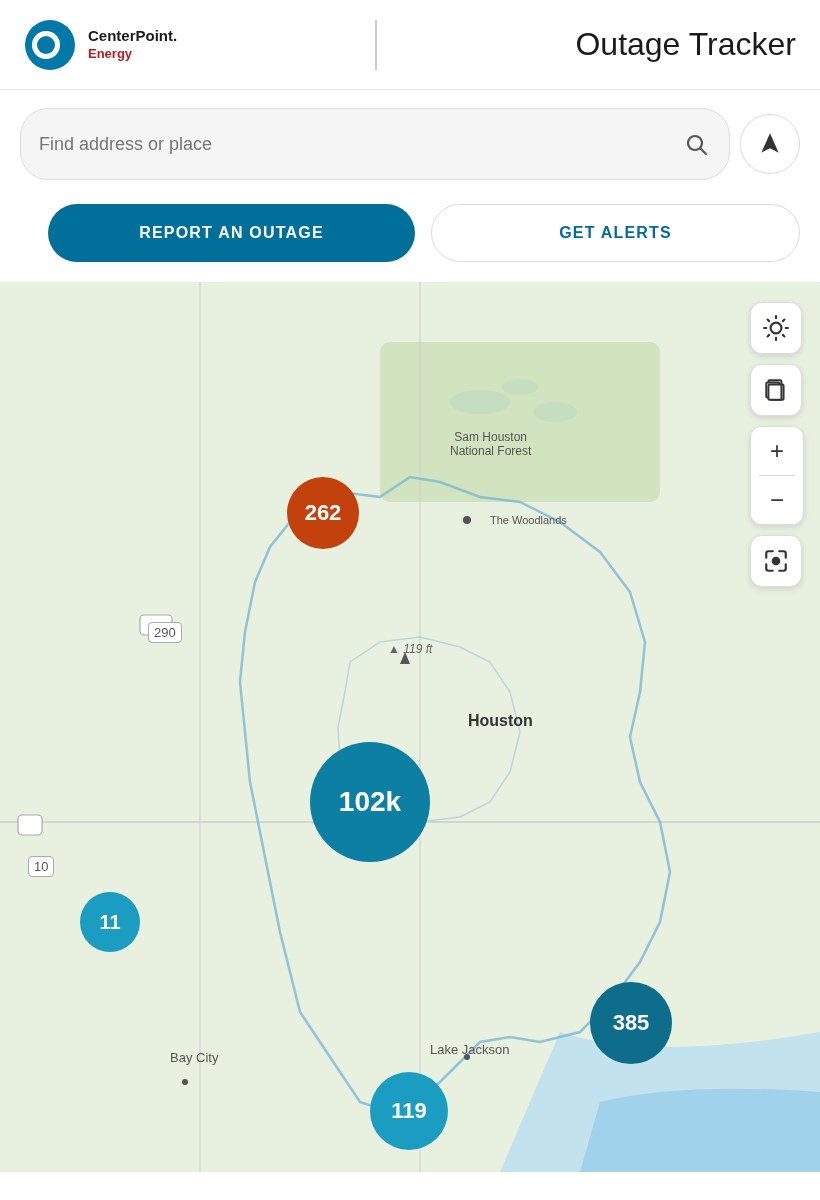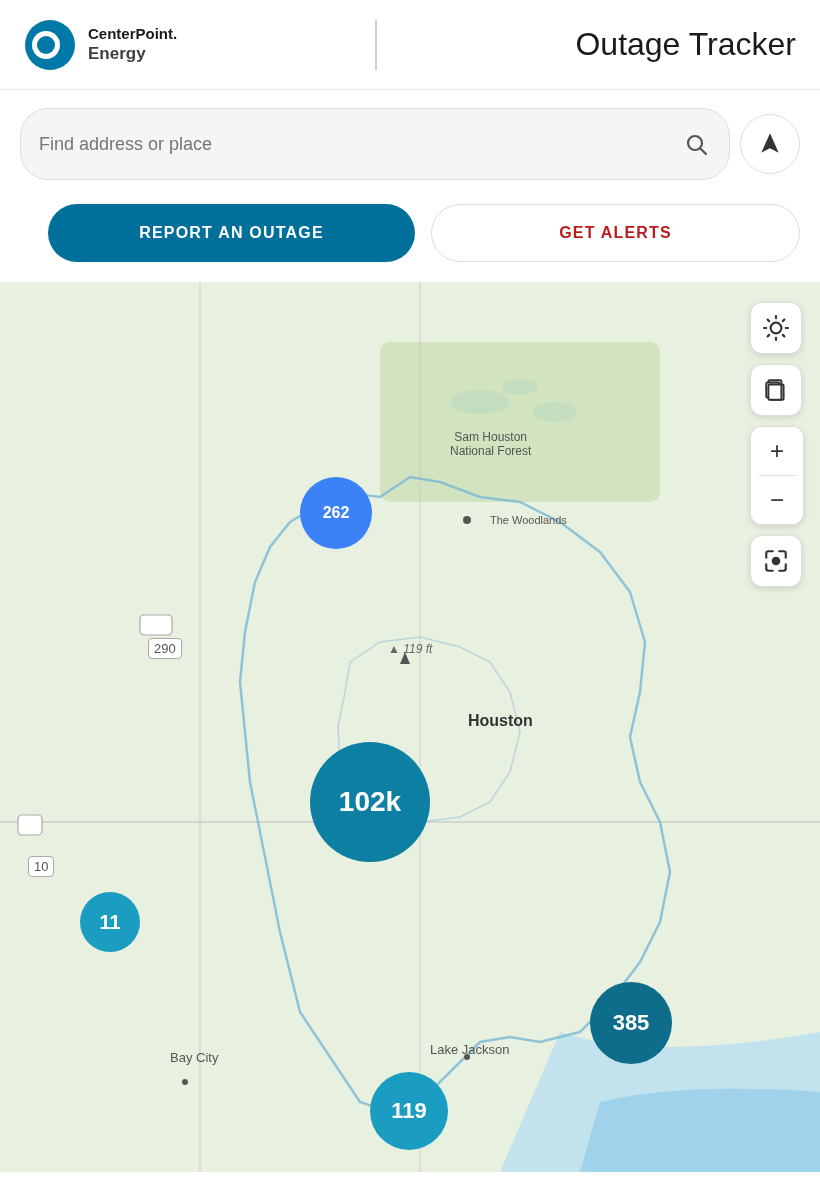--- a/index.html
+++ b/index.html
@@ -117,21 +117,21 @@
       height: 58px;
       font-size: 16px;
       font-weight: 800;
       letter-spacing: 1.2px;
       cursor: pointer;
       text-transform: uppercase;
     }
     #alerts-btn {
       flex: 1;
       background: #fff;
-      color: #b91c1c;
+      color: #0369a1;
       border: 1.5px solid #ddd;
       border-radius: 32px;
       height: 58px;
       font-size: 16px;
       font-weight: 800;
       letter-spacing: 1.2px;
       cursor: pointer;
       text-transform: uppercase;
     }
 
@@ -204,23 +204,23 @@
       border-radius: 50%;
       display: flex;
       align-items: center;
       justify-content: center;
       font-weight: 700;
       color: #fff;
       cursor: pointer;
     }
     #cluster-262 {
       width: 72px; height: 72px;
-      background: #3b82f6;
-      font-size: 16px;
-      left: 300px; top: 195px;
+      background: #c2410c;
+      font-size: 22px;
+      left: 287px; top: 195px;
     }
     #cluster-102k {
       width: 120px; height: 120px;
       background: #0d7fa3;
       font-size: 28px;
       left: 310px; top: 460px;
     }
     #cluster-11 {
       width: 60px; height: 60px;
       background: #1a9dc0;
@@ -256,21 +256,20 @@
       left: 490px; top: 232px;
       font-size: 11px;
     }
     #label-290 {
       left: 148px; top: 340px;
       font-size: 13px;
       background: #fff;
       border: 1px solid #aaa;
       border-radius: 4px;
       padding: 2px 5px;
-      margin-top: 16px;
     }
     #label-119ft {
       left: 388px; top: 360px;
       font-size: 12px;
       color: #666;
       font-style: italic;
       text-align: right;
     }
     #label-houston {
       left: 468px; top: 430px;
@@ -302,21 +301,21 @@
 <div id="header">
   <div id="logo-area">
 
     <svg id="logo-icon" viewBox="0 0 52 52" xmlns="http://www.w3.org/2000/svg">
       <circle cx="26" cy="26" r="25" fill="#0078a8"></circle>
       <circle cx="22" cy="26" r="14" fill="#fff"></circle>
       <circle cx="22" cy="26" r="9" fill="#0078a8"></circle>
     </svg>
     <div id="logo-text">
       <div style="font-size:15px;font-weight:800;color:#1a1a1a;">CenterPoint.</div>
-      <div style="font-size:17px;font-weight:800;color:#404040;">Energy</div>
+      <div style="font-size:13px;font-weight:800;color:#b91c1c;">Energy</div>
     </div>
   </div>
   <div id="header-divider"></div>
   <div id="app-title">Outage Tracker</div>
 </div>
 
 <div id="search-section">
   <div id="search-row">
     <div id="search-box">
       <input id="search-input-field" type="text" placeholder="Find address or place" style="">

